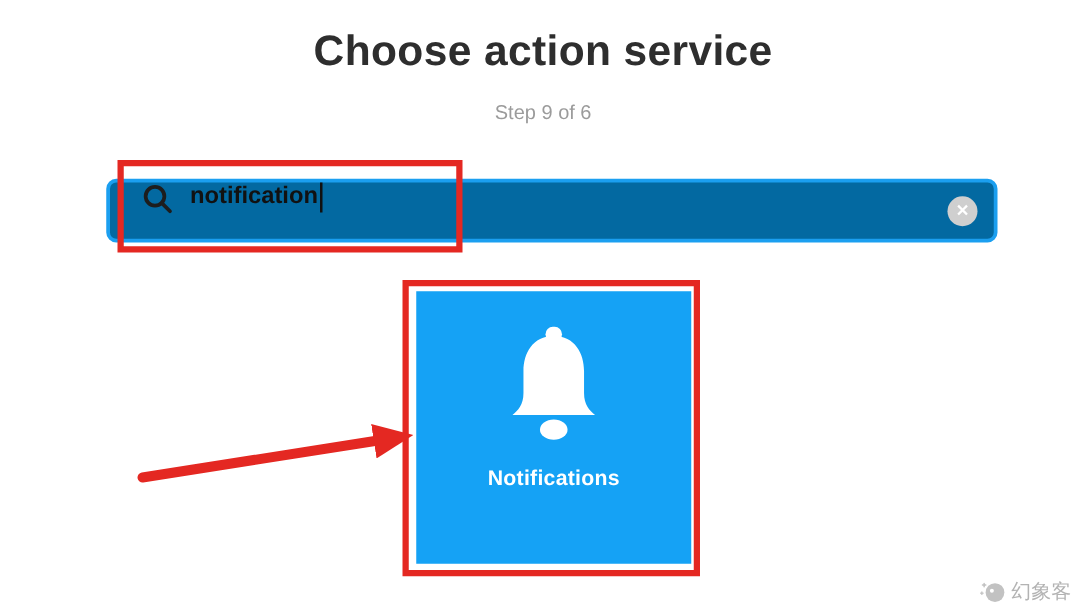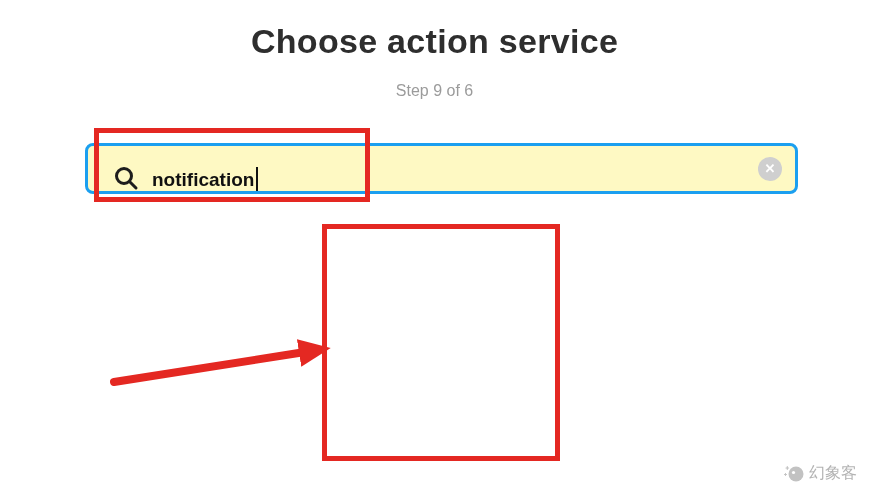--- a/index.html
+++ b/index.html
@@ -39,23 +39,23 @@
 
   
   .searchbar {
     position: absolute;
     left: 85px;
     top: 143px;
     width: 713px;
     height: 51px;
     border: 3px solid #1b9ff0;
     border-radius: 8px;
-    background: #fef9c3;
-    display: flex;
-    align-items: flex-end;
+    background: #0369a1;
+    display: flex;
+    align-items: flex-start;
   }
   .search-icon {
     margin-left: 25px;
     width: 26px;
     height: 26px;
     flex: 0 0 auto;
   }
   .search-value {
     margin-left: 13px;
     font-size: 19px;
@@ -164,20 +164,28 @@
       <circle cx="11" cy="11" r="7.5" fill="none" stroke="#1d1d1d" stroke-width="3"></circle>
       <line x1="16.5" y1="16.5" x2="23" y2="23" stroke="#1d1d1d" stroke-width="3" stroke-linecap="round"></line>
     </svg>
     <span class="search-value">notification</span>
     <span class="caret"></span>
     <button class="clear-btn">
       <span>✕</span>
     </button>
   </div>
 
+  <div class="service-tile">
+    <svg class="bell-icon" viewBox="0 0 64 66" aria-hidden="true">
+      <rect x="27.5" y="2" width="9" height="8" rx="4" fill="#ffffff"></rect>
+      <path d="M32 7 C 20.5 7 15.5 16.5 15.5 26 L 15.5 38 C 15.5 44.5 12.5 47.5 9.5 50 L 54.5 50 C 51.5 47.5 48.5 44.5 48.5 38 L 48.5 26 C 48.5 16.5 43.5 7 32 7 Z" fill="#ffffff"></path>
+      <ellipse cx="32" cy="58" rx="7.5" ry="5.5" fill="#ffffff"></ellipse>
+    </svg>
+    <span class="tile-label">Notifications</span>
+  </div>
 
   <div class="red-box box-search"></div>
   <div class="red-box box-tile"></div>
 
   <svg class="annotation-arrow" viewBox="0 0 255 82" aria-hidden="true">
     <defs>
       <marker id="ah" markerWidth="32" markerHeight="28" refX="6" refY="14" orient="auto" markerUnits="userSpaceOnUse">
         <path d="M0 0 L32 14 L0 28 Z" fill="#e42822"></path>
       </marker>
     </defs>

